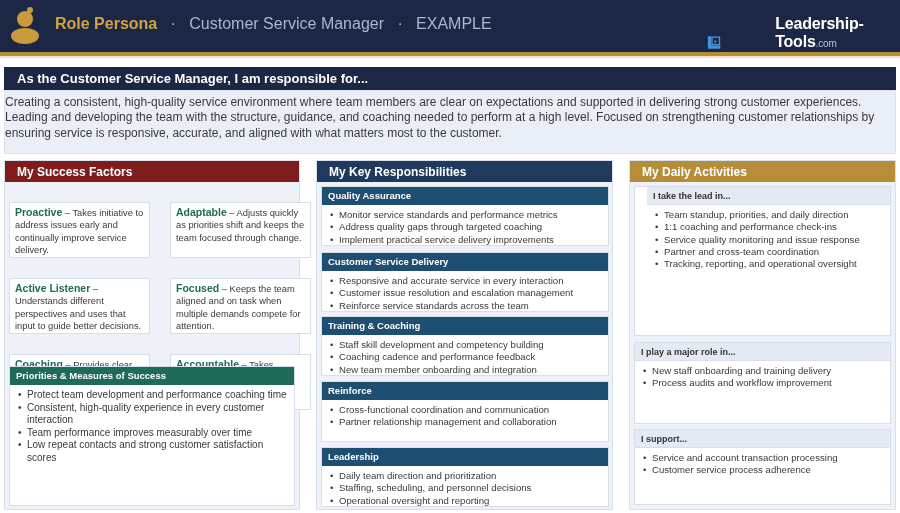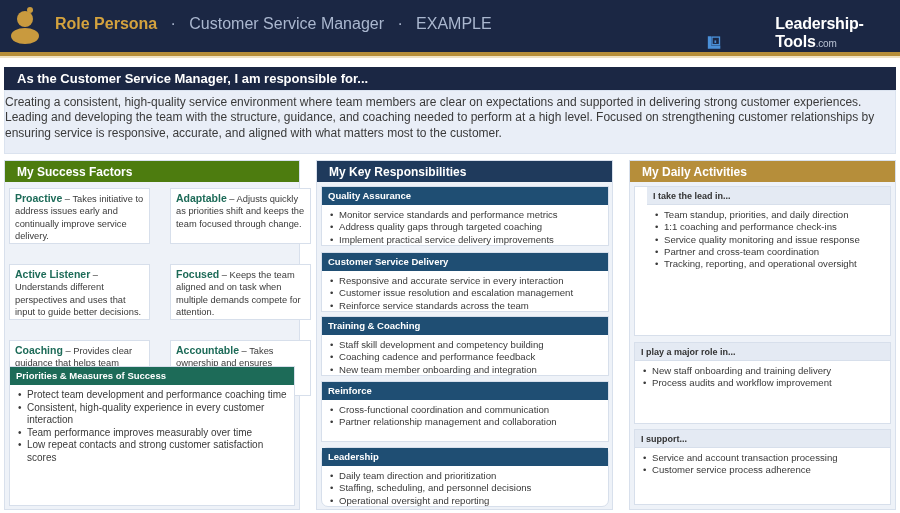--- a/index.html
+++ b/index.html
@@ -21,26 +21,26 @@
   
   .resp-head { position: absolute; left: 4px; top: 67px; width: 892px; height: 23px; background: #1b2744; color: #ffffff; font-weight: bold; font-size: 13px; padding: 4px 13px; }
   .resp-body { position: absolute; left: 4px; top: 90px; width: 892px; height: 64px; background: #e9eef7; border: 1px solid #dbe3ef; font-size: 12px; line-height: 15.3px; padding: 4px 0; color: #3a3a3a; }
 
   
   .col { position: absolute; top: 160px; height: 350px; background: #eef2f8; border: 1px solid #d8e0ec; }
   .col-head { height: 21px; color: #fff; font-weight: bold; font-size: 12px; padding: 4px 12px; }
   .col1 { left: 4px; width: 296px; }
   .col2 { left: 316px; width: 297px; }
   .col3 { left: 629px; width: 267px; }
-  .green { background: #4d7c0f; }
+  .green { background: #7f1d1d; }
   .navy { background: #1f3a5c; }
   .gold { background: #b68e3a; }
 
   
-  .sf-grid { position: absolute; left: 4px; top: 27px; width: 314px; display: grid; grid-template-columns: 141px 141px; column-gap: 4px; row-gap: 3px; gap: 20px; }
+  .sf-grid { position: absolute; left: 4px; top: 41px; width: 314px; display: grid; grid-template-columns: 141px 141px; column-gap: 4px; row-gap: 3px; gap: 20px; }
   .sf-card { background: #ffffff; border: 1px solid #d7dfeb; height: 56px; padding: 3px 5px; font-size: 9.3px; line-height: 12.4px; color: #3a3a3a; }
   .sf-card .k { color: #1d6b58; font-weight: bold; font-size: 10.5px; }
   .prio { position: absolute; left: 4px; top: 205px; width: 286px; height: 140px; background: #fff; border: 1px solid #d7dfeb; }
   .prio-head { background: #1d6b58; color: #fff; font-weight: bold; font-size: 9.5px; height: 18px; padding: 3px 6px; }
 
   ul.bl { list-style: none; padding: 4px 6px 0 8px; }
   ul.bl li { position: relative; padding-left: 9px; font-size: 9.6px; line-height: 12.3px; color: #3a3a3a; }
   ul.bl li::before { content: "\2022"; position: absolute; left: 0; top: 0; color: #3a3a3a; }
   .prio ul.bl li { font-size: 10px; line-height: 12.6px; }
 
@@ -135,21 +135,21 @@
   </div>
 
   <div class="kr" style="top:220px;height:61px;">
     <div class="kr-head">Reinforce</div>
     <ul class="bl">
       <li>Cross-functional coordination and communication</li>
       <li>Partner relationship management and collaboration</li>
     </ul>
   </div>
 
-  <div class="kr" style="top:286px;height:60px;border-radius:7px;">
+  <div class="kr" style="top:286px;height:60px;">
     <div class="kr-head">Leadership</div>
     <ul class="bl">
       <li>Daily team direction and prioritization</li>
       <li>Staffing, scheduling, and personnel decisions</li>
       <li>Operational oversight and reporting</li>
     </ul>
   </div>
 </div>
 
 <div class="col col3">

